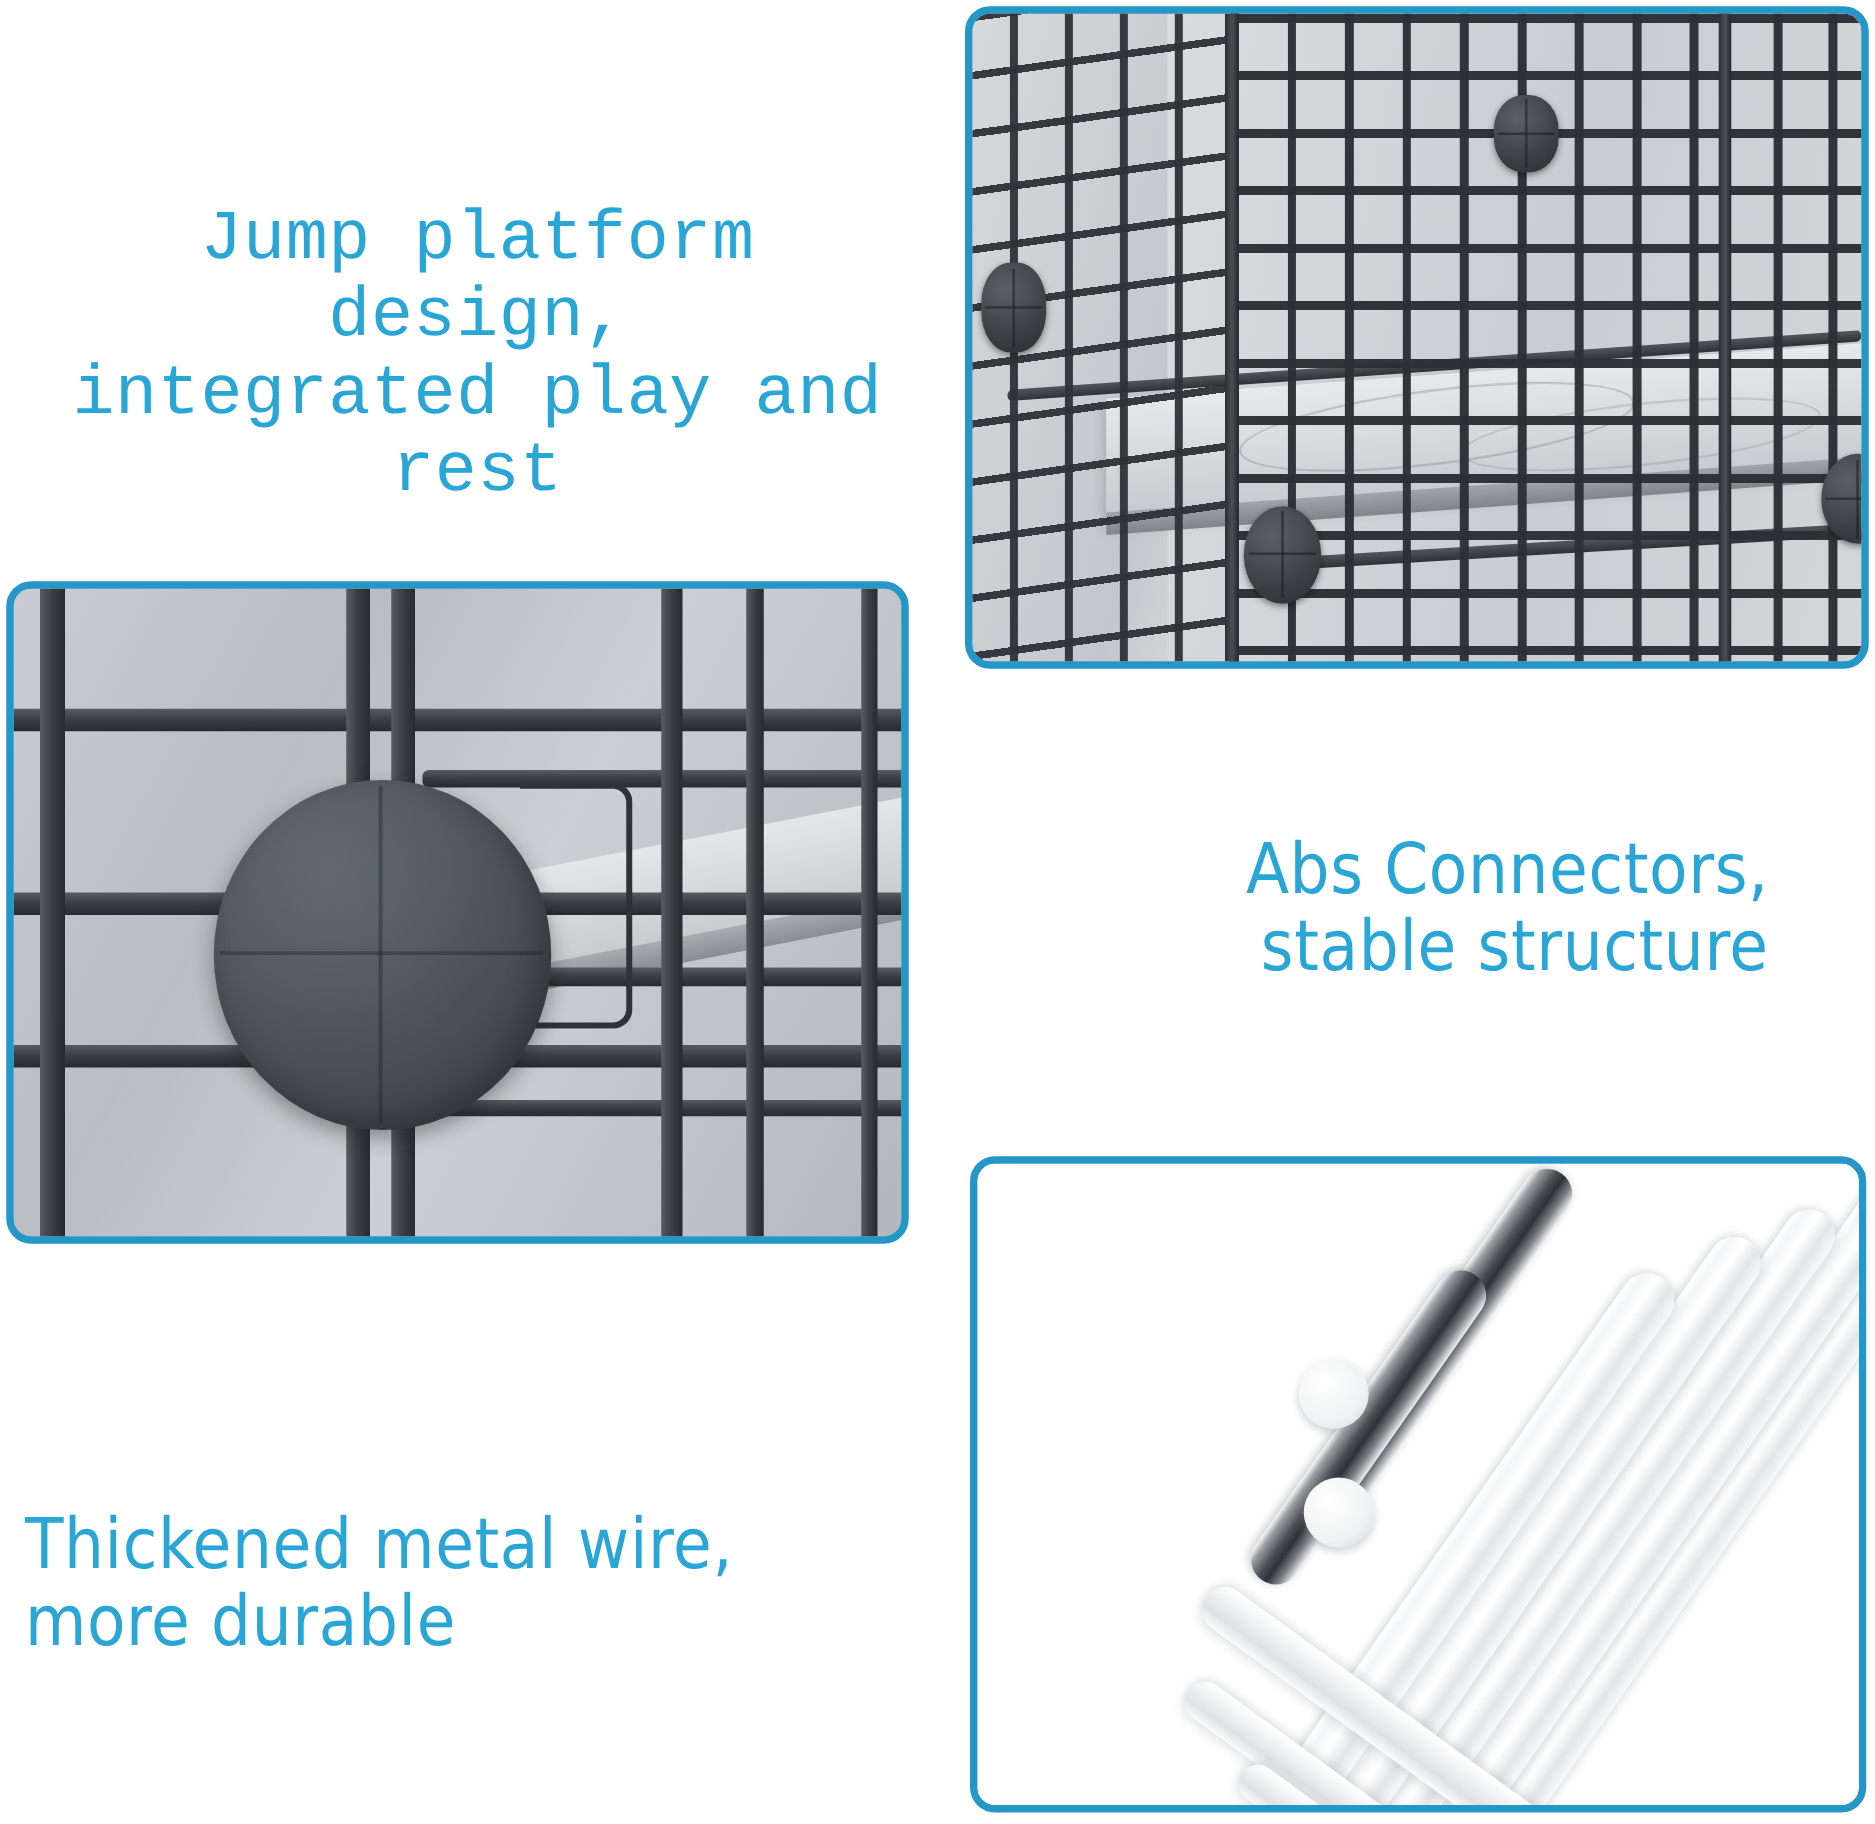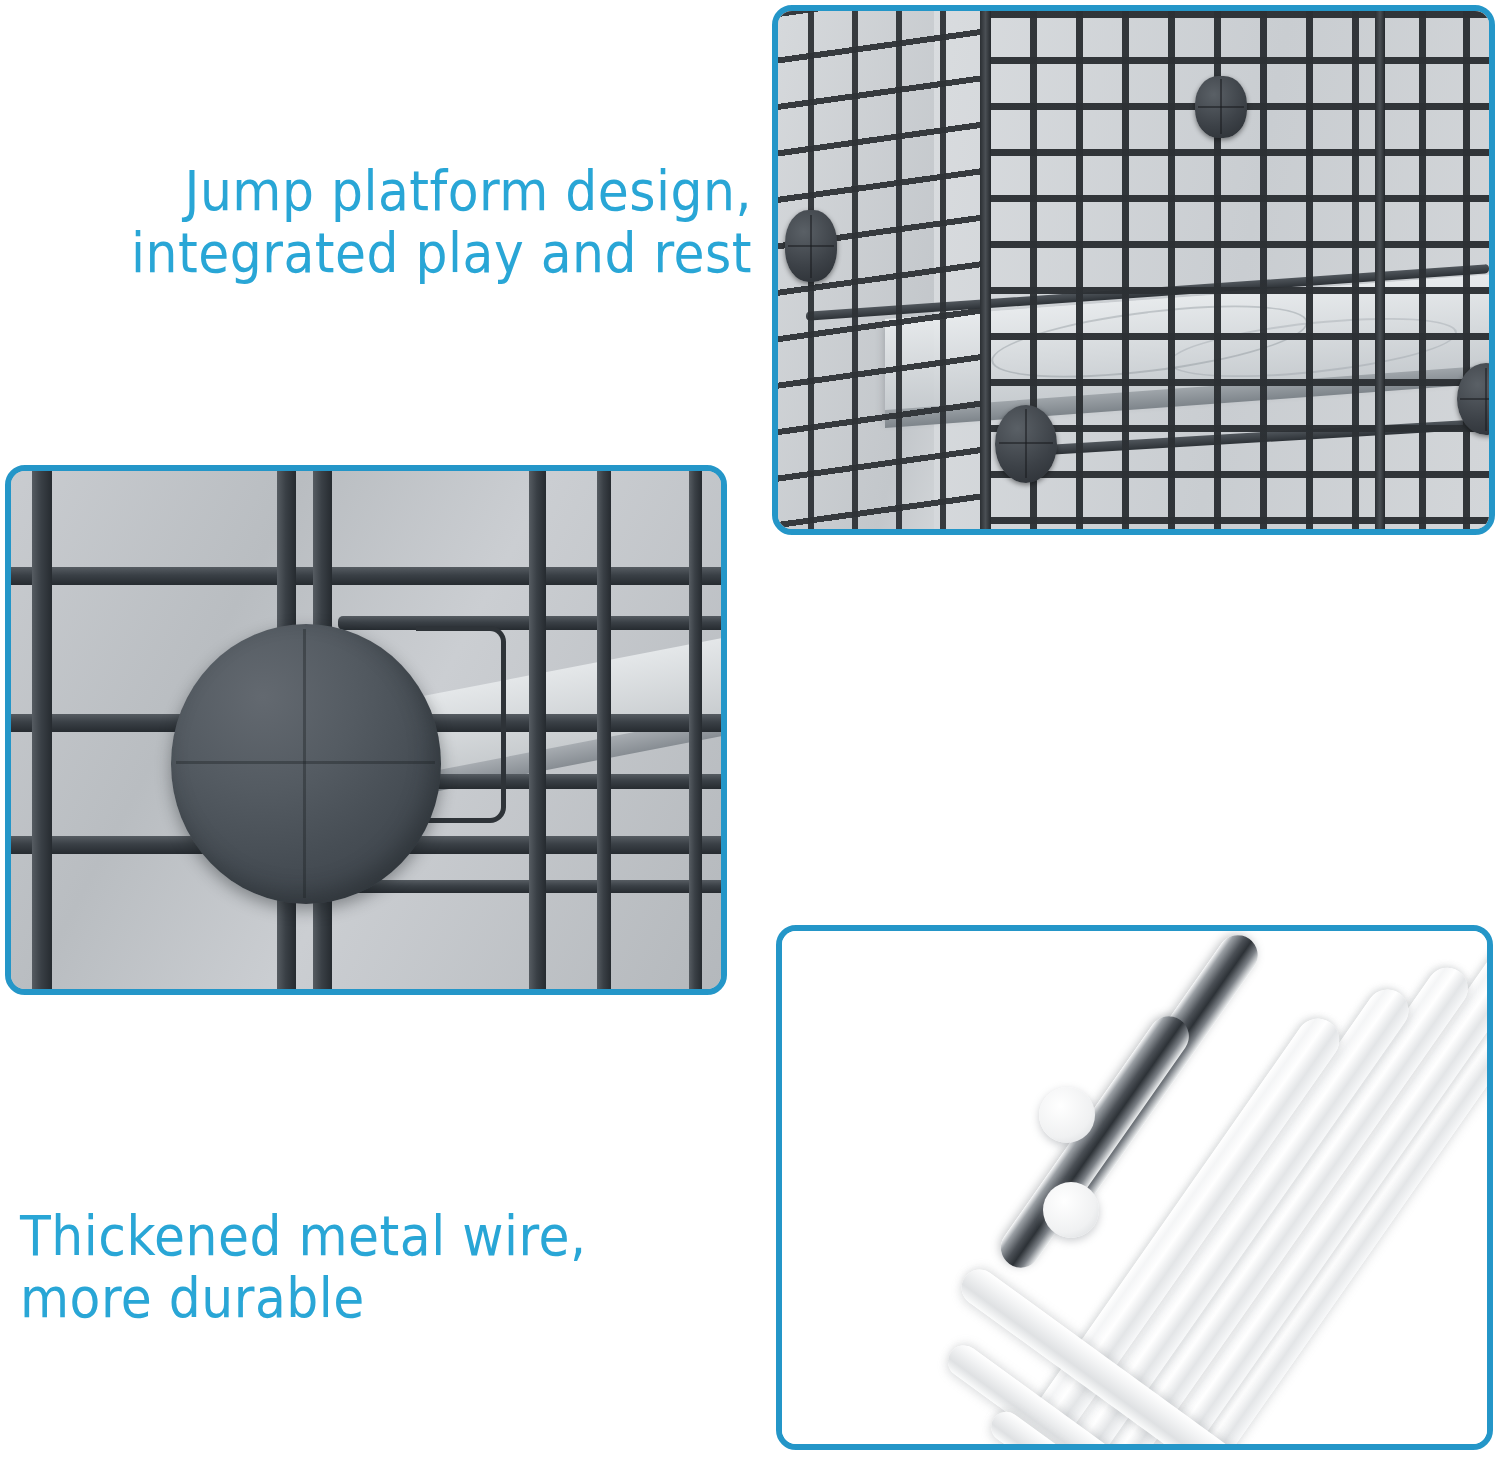--- a/index.html
+++ b/index.html
@@ -15,21 +15,21 @@
   .caption{
     position:absolute;
     color:#29a6d6;
     font-size:56px;
     line-height:62px;
     letter-spacing:0.5px;
     font-family:"DejaVu Sans Condensed","DejaVu Sans","Liberation Sans",sans-serif;
     font-weight:400;
     white-space:pre-line;
   }
-  #cap-jump{left:52px;top:160px;width:700px;text-align:right;}
+  #cap-jump{left:32px;top:160px;width:700px;text-align:center;font-family:Liberation Mono, monospace;}
   #cap-abs{left:770px;top:665px;width:645px;text-align:right;}
   #cap-wire{left:20px;top:1205px;width:700px;}
 
   
   .panel{
     position:absolute;
     border:6px solid #2496c8;
     border-radius:20px;
     overflow:hidden;
     background:#cfd2d5;
@@ -255,20 +255,22 @@
       <div class="barv p2-v6"></div>
 
       <div class="p2-disc-clip"></div>
       <div class="p2-disc">
         <div class="p2-disc-vseam"></div>
         <div class="p2-disc-hseam"></div>
       </div>
     </div>
   </div>
 
+  <div class="caption" id="cap-abs">Abs Connectors,
+stable structure</div>
 
   <div class="caption" id="cap-wire">Thickened metal wire,
 more durable</div>
 
   <div class="panel" id="panel-wire">
     <div class="photo">
       <div class="p3-bg"></div>
 
       <div class="wirebar" style="left:78%;top:-14%;width:40px;height:150%;transform:rotate(35deg);"></div>
       <div class="wirebar" style="left:70%;top:-10%;width:40px;height:152%;transform:rotate(35deg);"></div>

